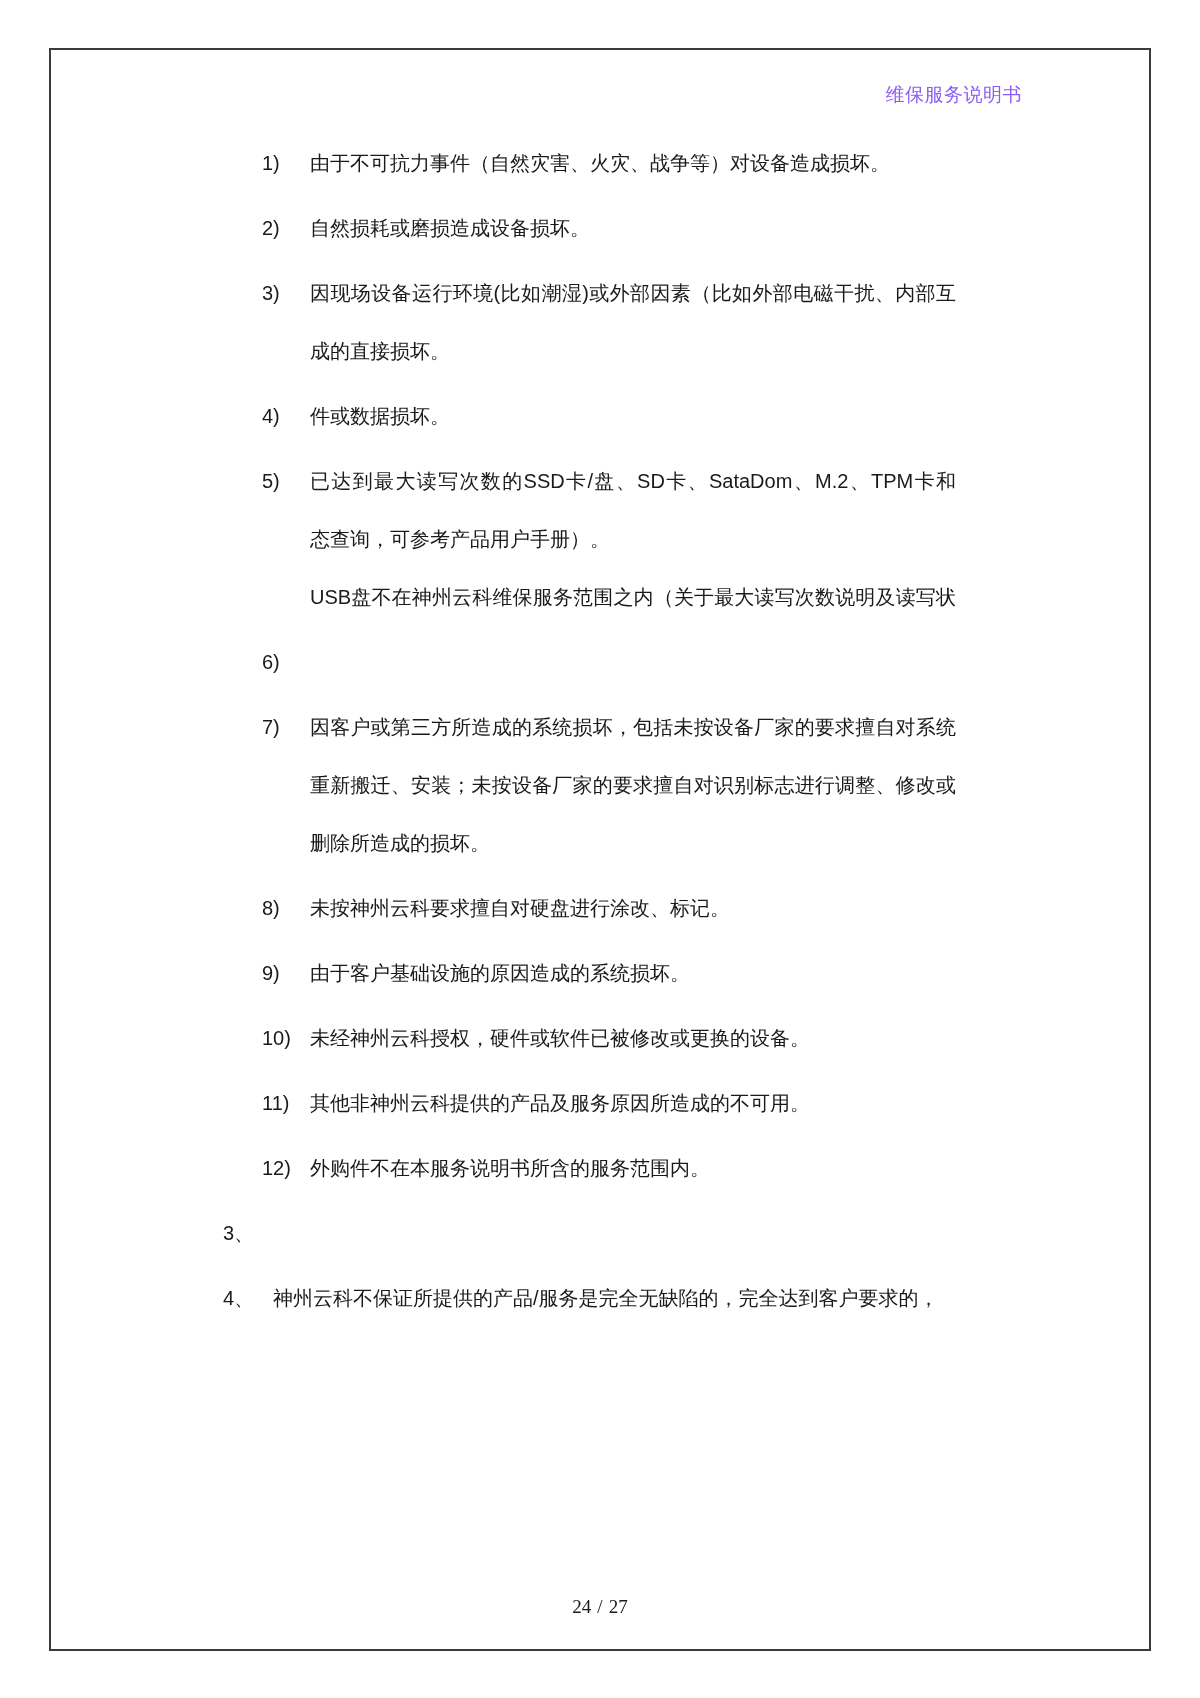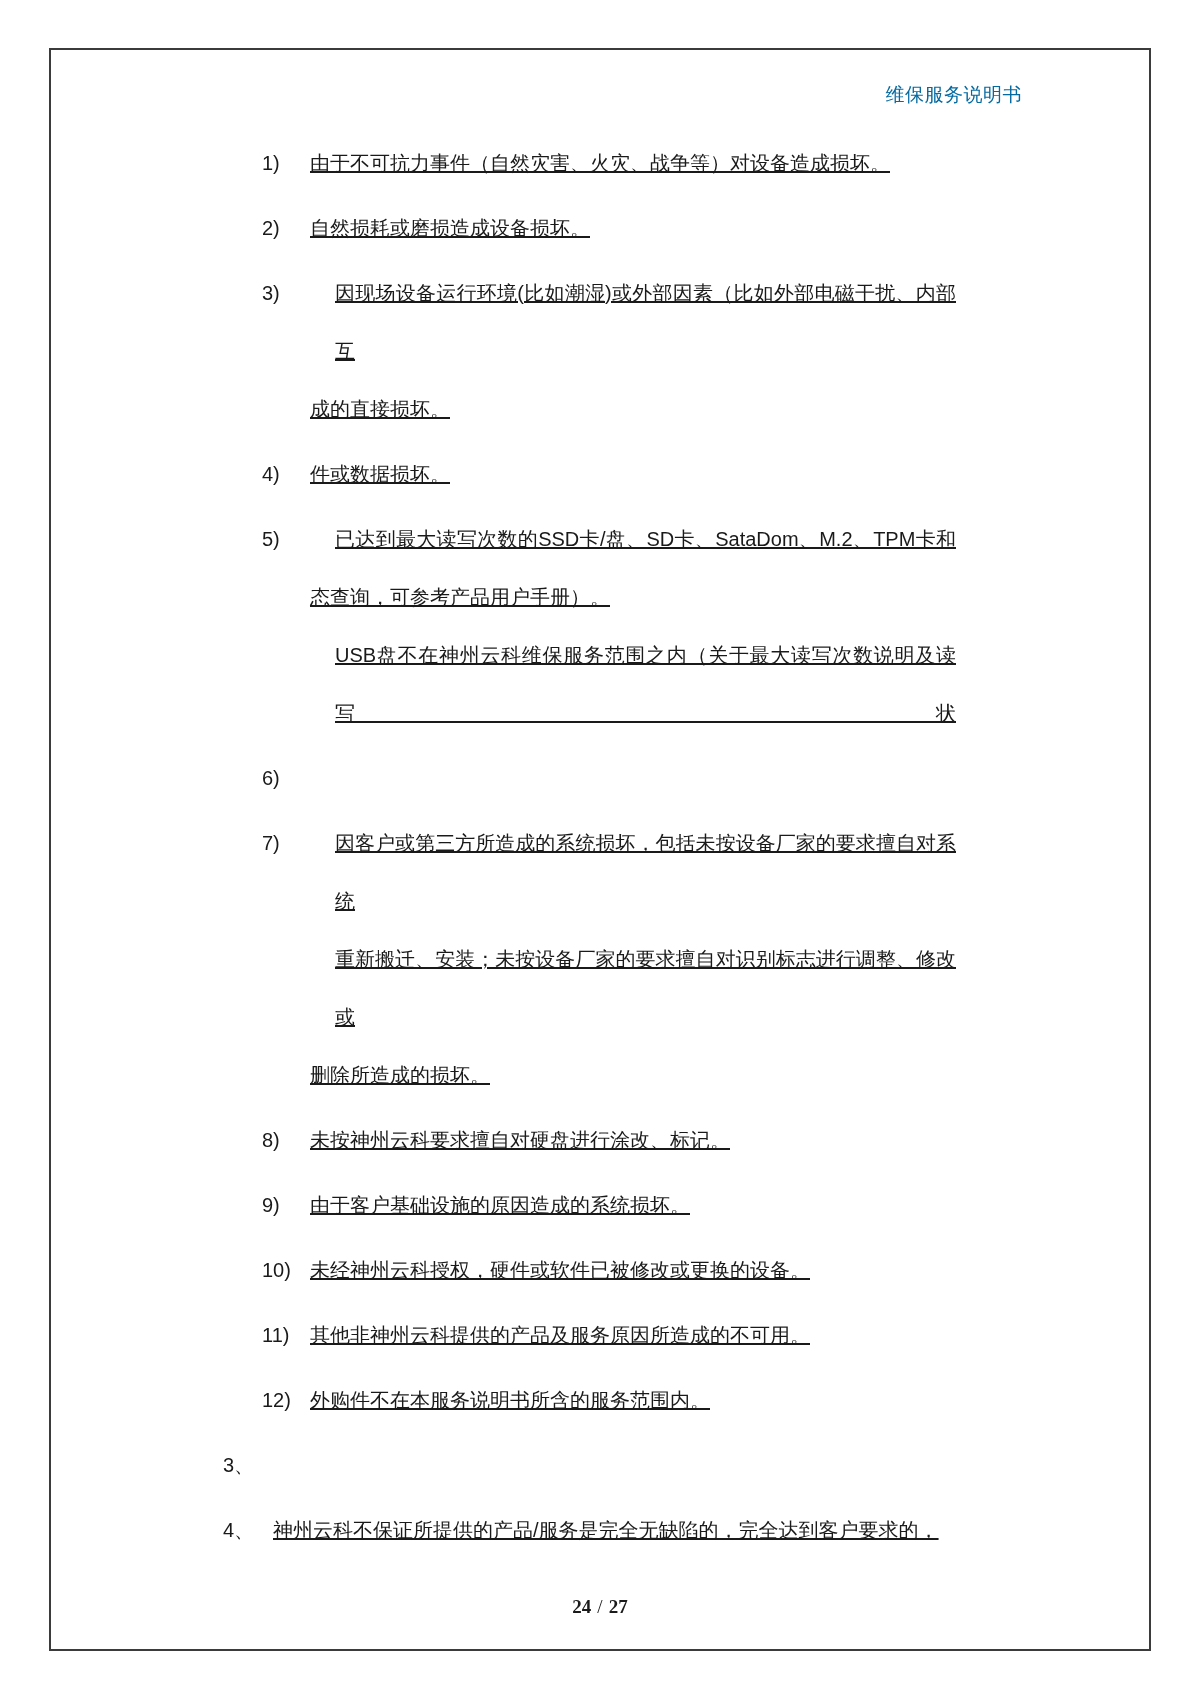--- a/index.html
+++ b/index.html
@@ -28,21 +28,21 @@
   }
   .header {
     position: absolute;
     top: 82px;
     left: 0;
     right: 178px;
     text-align: right;
     font-family: "Liberation Serif", "DejaVu Serif", serif;
     font-size: 19px;
     letter-spacing: 0.5px;
-    color: #0369a1;
+    color: #8b5cf6;
   }
   .content {
     position: absolute;
     top: 134px;
     left: 0;
     right: 0;
   }
   .item {
     display: flex;
     align-items: flex-start;
@@ -51,41 +51,40 @@
     margin-bottom: 7px;
   }
   .item.inner { margin-left: 262px; }
   .item.outer { margin-left: 223px; }
   .marker {
     flex: 0 0 auto;
     white-space: nowrap;
   }
   .item.inner .marker { width: 48px; }
   .item.outer .marker { width: 50px; }
-  .text { overflow: visible; text-decoration: underline; }
+  .text { overflow: visible; }
   .item.inner .text { width: 646px; }
   .item.outer .text { width: auto; }
   .line { white-space: nowrap; }
   .line.fill {
     white-space: normal;
     text-align: justify;
     text-align-last: justify;
-    margin-left: 25px;
   }
   .footer {
     position: absolute;
     top: 1596px;
     left: 0;
     width: 100%;
     text-align: center;
     font-family: "Liberation Serif", "DejaVu Serif", serif;
     font-size: 19px;
     color: #1a1a1a;
   }
-  .footer .num { font-weight: bold; }
+  .footer .num { font-weight: normal; }
   .footer .sep { font-weight: normal; padding: 0 6px; }
 </style>
 </head>
 <body>
 
 <div class="page">
   <div class="frame"></div>
 
   <div class="header">
     <span>维保服务说明书</span>

